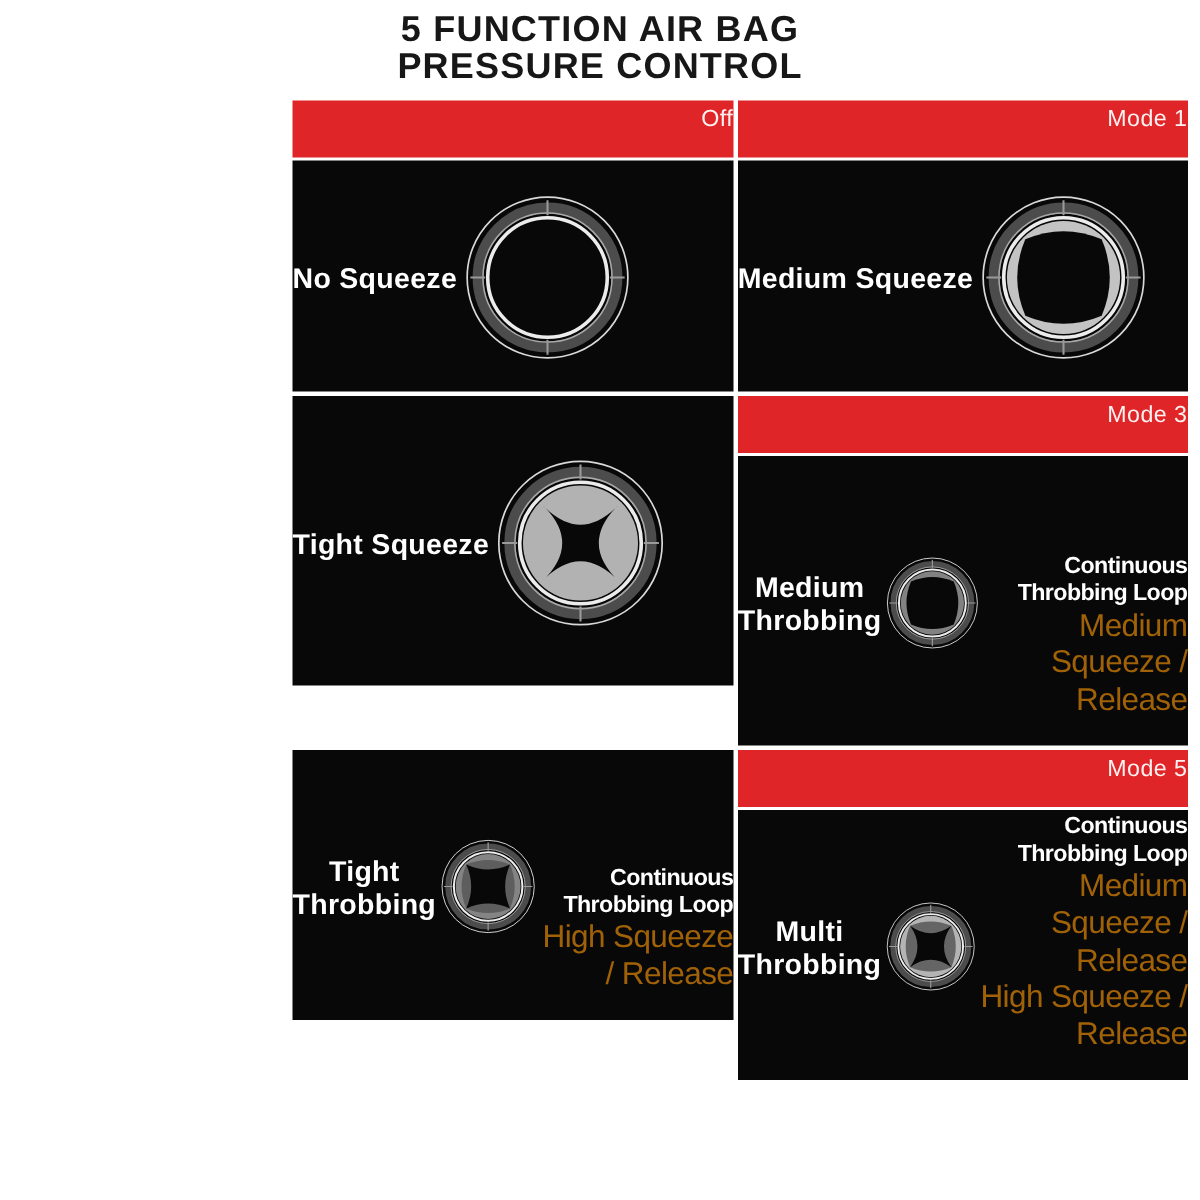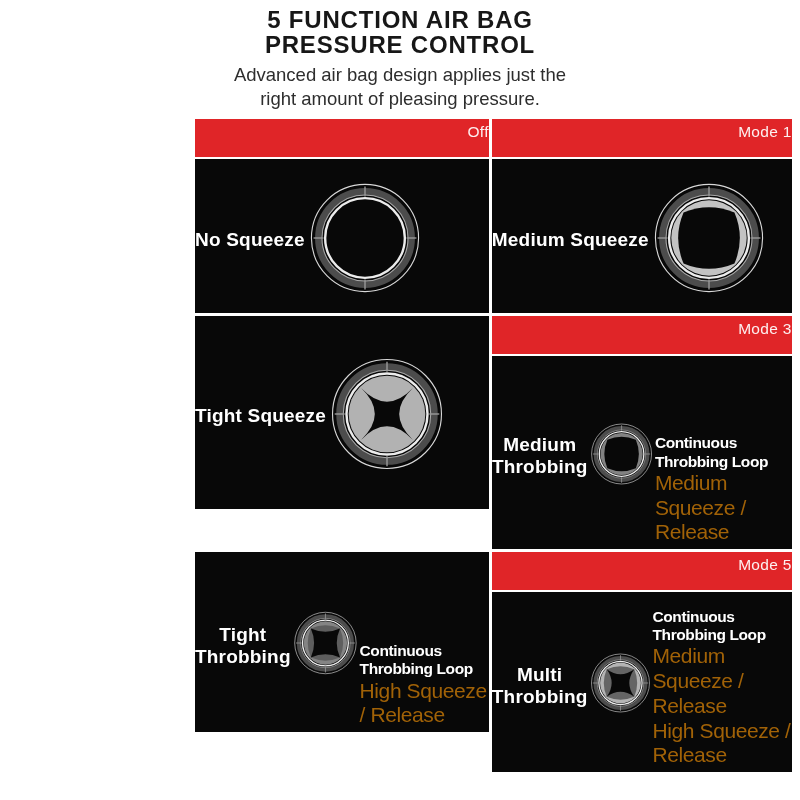--- a/index.html
+++ b/index.html
@@ -72,22 +72,22 @@
     font-weight: 700;
     letter-spacing: 0.2px;
     text-align: center;
   }
   .ring-svg { display: block; margin-top: 3px; }
   .row1 .ring-svg { width: 120px; height: 120px; }
   .row2 .ring-svg { width: 122px; height: 122px; }
   .row3 .ring-svg { width: 116px; height: 116px; margin-top: 2px; }
   .caption {
     margin-top: auto;
-    padding-bottom: 4px;
-    text-align: left;
+    padding-bottom: 17px;
+    text-align: right;
     letter-spacing: -0.4px;
     line-height: 1.18;
   }
   .caption .cap-line-bold {
     color: #ffffff;
     font-size: 15.5px;
     font-weight: 700;
   }
   .caption .cap-line {
     color: #a16207;
@@ -119,24 +119,20 @@
   </defs>
 </svg>
 
 <div class="poster">
 
   <h1 class="title">
     <span>5 FUNCTION AIR BAG</span><br>
     <span>PRESSURE CONTROL</span>
   </h1>
 
-  <p class="subtitle">
-    <span>Advanced air bag design applies just the</span><br>
-    <span>right amount of pleasing pressure.</span>
-  </p>
 
   <div class="mode-grid">
 
     <div class="mode-cell row1">
       <div class="mode-badge">Off</div>
       <div class="mode-body">
         <div class="mode-title">No Squeeze</div>
         <svg class="ring-svg" viewBox="0 0 140 140">
           <use href="#ring"></use>
         </svg>

